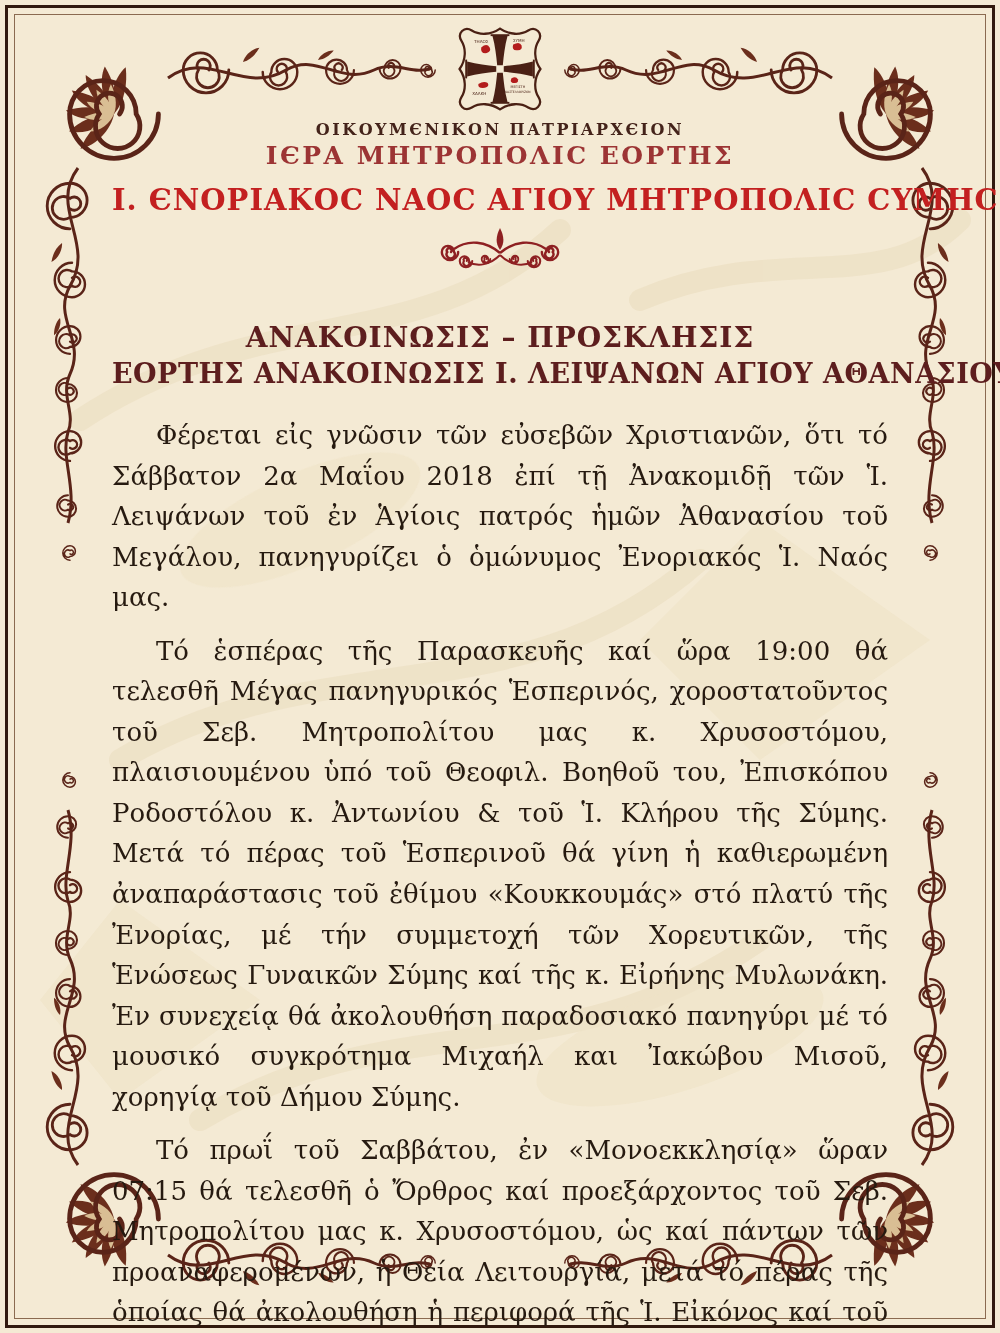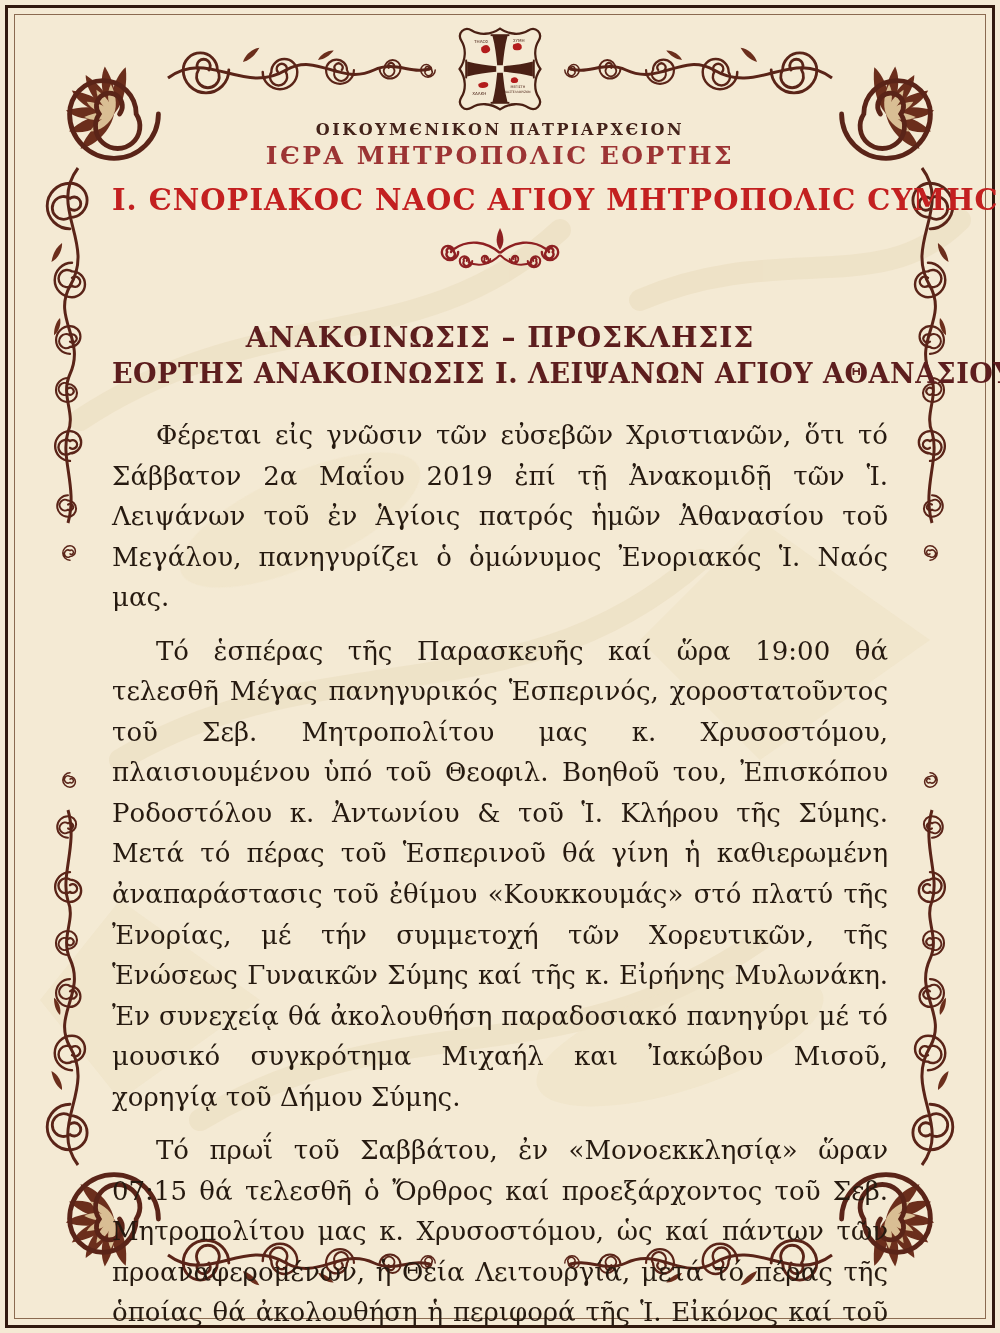--- a/index.html
+++ b/index.html
@@ -172,19 +172,19 @@
           <use href="#spiral" transform="translate(76,34) scale(0.18)" stroke-width="10" fill="none"></use>
           <use href="#spiral" transform="translate(104,34) scale(-0.18,0.18)" stroke-width="10" fill="none"></use>
         </g>
       </svg>
     </div>
 
     <p class="ann-title l1">ΑΝΑΚΟΙΝΩΣΙΣ – ΠΡΟΣΚΛΗΣΙΣ</p>
     <p class="ann-title l2">ΕΟΡΤΗΣ ΑΝΑΚΟΙΝΩΣΙΣ Ι. ΛΕΙΨΑΝΩΝ ΑΓΙΟΥ ΑΘΑΝΑΣΙΟΥ</p>
 
     <div class="bodytext">
-      <p>Φέρεται εἰς γνῶσιν τῶν εὐσεβῶν Χριστιανῶν, ὅτι τό Σάββατον 2α Μαΐου 2019 ἐπί τῇ Ἀνακομιδῇ τῶν Ἱ. Λειψάνων τοῦ ἐν Ἁγίοις πατρός ἡμῶν Ἀθανασίου τοῦ Μεγάλου, πανηγυρίζει ὁ ὁμώνυμος Ἐνοριακός Ἱ. Ναός μας.</p>
+      <p>Φέρεται εἰς γνῶσιν τῶν εὐσεβῶν Χριστιανῶν, ὅτι τό Σάββατον 2α Μαΐου 2018 ἐπί τῇ Ἀνακομιδῇ τῶν Ἱ. Λειψάνων τοῦ ἐν Ἁγίοις πατρός ἡμῶν Ἀθανασίου τοῦ Μεγάλου, πανηγυρίζει ὁ ὁμώνυμος Ἐνοριακός Ἱ. Ναός μας.</p>
       <p>Τό ἑσπέρας τῆς Παρασκευῆς καί ὥρα 19:00 θά τελεσθῆ Μέγας πανηγυρικός Ἑσπερινός, χοροστατοῦντος τοῦ Σεβ. Μητροπολίτου μας κ. Χρυσοστόμου, πλαισιουμένου ὑπό τοῦ Θεοφιλ. Βοηθοῦ του, Ἐπισκόπου Ροδοστόλου κ. Ἀντωνίου &amp; τοῦ Ἱ. Κλήρου τῆς Σύμης. Μετά τό πέρας τοῦ Ἑσπερινοῦ θά γίνη ἡ καθιερωμένη ἀναπαράστασις τοῦ ἐθίμου «Κουκκουμάς» στό πλατύ τῆς Ἐνορίας, μέ τήν συμμετοχή τῶν Χορευτικῶν, τῆς Ἑνώσεως Γυναικῶν Σύμης καί τῆς κ. Εἰρήνης Μυλωνάκη. Ἐν συνεχείᾳ θά ἀκολουθήση παραδοσιακό πανηγύρι μέ τό μουσικό συγκρότημα Μιχαήλ και Ἰακώβου Μισοῦ, χορηγίᾳ τοῦ Δήμου Σύμης.</p>
       <p>Τό πρωΐ τοῦ Σαββάτου, ἐν «Μονοεκκλησίᾳ» ὥραν 07:15 θά τελεσθῆ ὁ Ὄρθρος καί προεξάρχοντος τοῦ Σεβ. Μητροπολίτου μας κ. Χρυσοστόμου, ὡς καί πάντων τῶν προαναφερομένων, ἡ Θεία Λειτουργία, μετά τό πέρας τῆς ὁποίας θά ἀκολουθήση ἡ περιφορά τῆς Ἱ. Εἰκόνος καί τοῦ ἀποτμήματος τοῦ Ἱ. Λειψάνου τοῦ Ἁγίου Ἀθανασίου. Μετά τήν ἀπόλυσιν θά προσφερθοῦν μέ τήν ἐγνωσμένη Συμαϊκή ἀρχοντική παράδοσιν, ὑπό τοῦ Ἐκκλ. Συμβουλίου πλούσια πατροπαράδοτα κεράσματα.</p>
     </div>
 
   </div>
 </div>
 
 </body></html>

